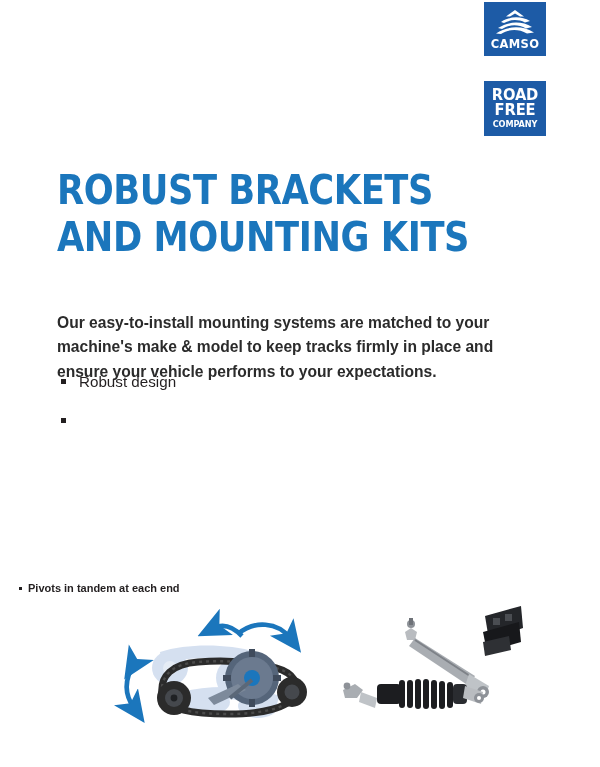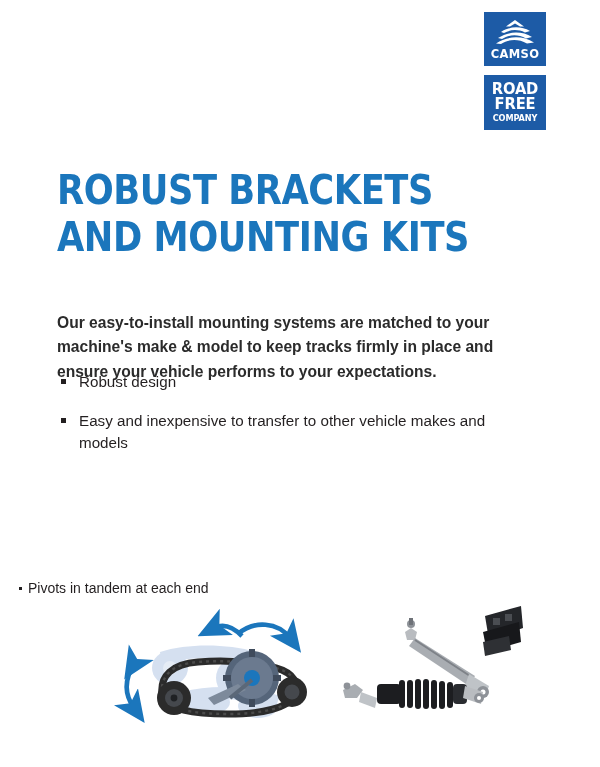--- a/index.html
+++ b/index.html
@@ -13,36 +13,36 @@
     position: relative;
     overflow: hidden;
     font-family: "Liberation Sans", sans-serif;
     color: #231f20;
     -webkit-font-smoothing: antialiased;
   }
 
   
   .logo-stack {
     position: absolute;
-    top: 12px;
+    top: 2px;
     left: 484px;
     width: 62px;
   }
   .logo-badge {
     width: 62px;
     background: #1d5ba6;
     display: block;
     position: relative;
   }
   .logo-camso {
     height: 54px;
   }
   .logo-roadfree {
     height: 55px;
-    margin-top: 9px;
+    margin-top: 25px;
   }
   .camso-mark {
     position: absolute;
     top: 7px;
     left: 50%;
     transform: translateX(-50%);
     width: 40px;
     height: 26px;
   }
   .camso-word {
@@ -139,23 +139,23 @@
     width: 5px;
     height: 5px;
     background: #231f20;
   }
 
   
   .footnote {
     position: absolute;
     top: 583px;
     left: 19px;
-    font-size: 14px;
+    font-size: 11px;
     line-height: 11px;
-    font-weight: normal;
+    font-weight: bold;
     color: #231f20;
     padding-left: 9px;
   }
   .footnote .bullet-sq {
     left: 0;
     top: 4px;
     width: 3px;
     height: 3px;
   }
 
@@ -215,24 +215,20 @@
 
 <p class="lede">Our easy-to-install mounting systems are matched to your machine's make &amp; model to keep tracks firmly in place and ensure your vehicle performs to your expectations.</p>
 
 <ul class="bullets">
   <li>
     <span class="bullet-sq"></span>
     <span>Robust design</span>
   </li>
   <li>
     <span class="bullet-sq"></span>
-  </li>
-  <li>
-    <span class="bullet-sq"></span>
-    <span>Easy and inexpensive to transfer to other vehicle makes and models</span>
   </li>
 </ul>
 
 <div class="footnote">
   <span class="bullet-sq"></span>
   <span>Pivots in tandem at each end</span>
 </div>
 
 <div class="imagery">
 

